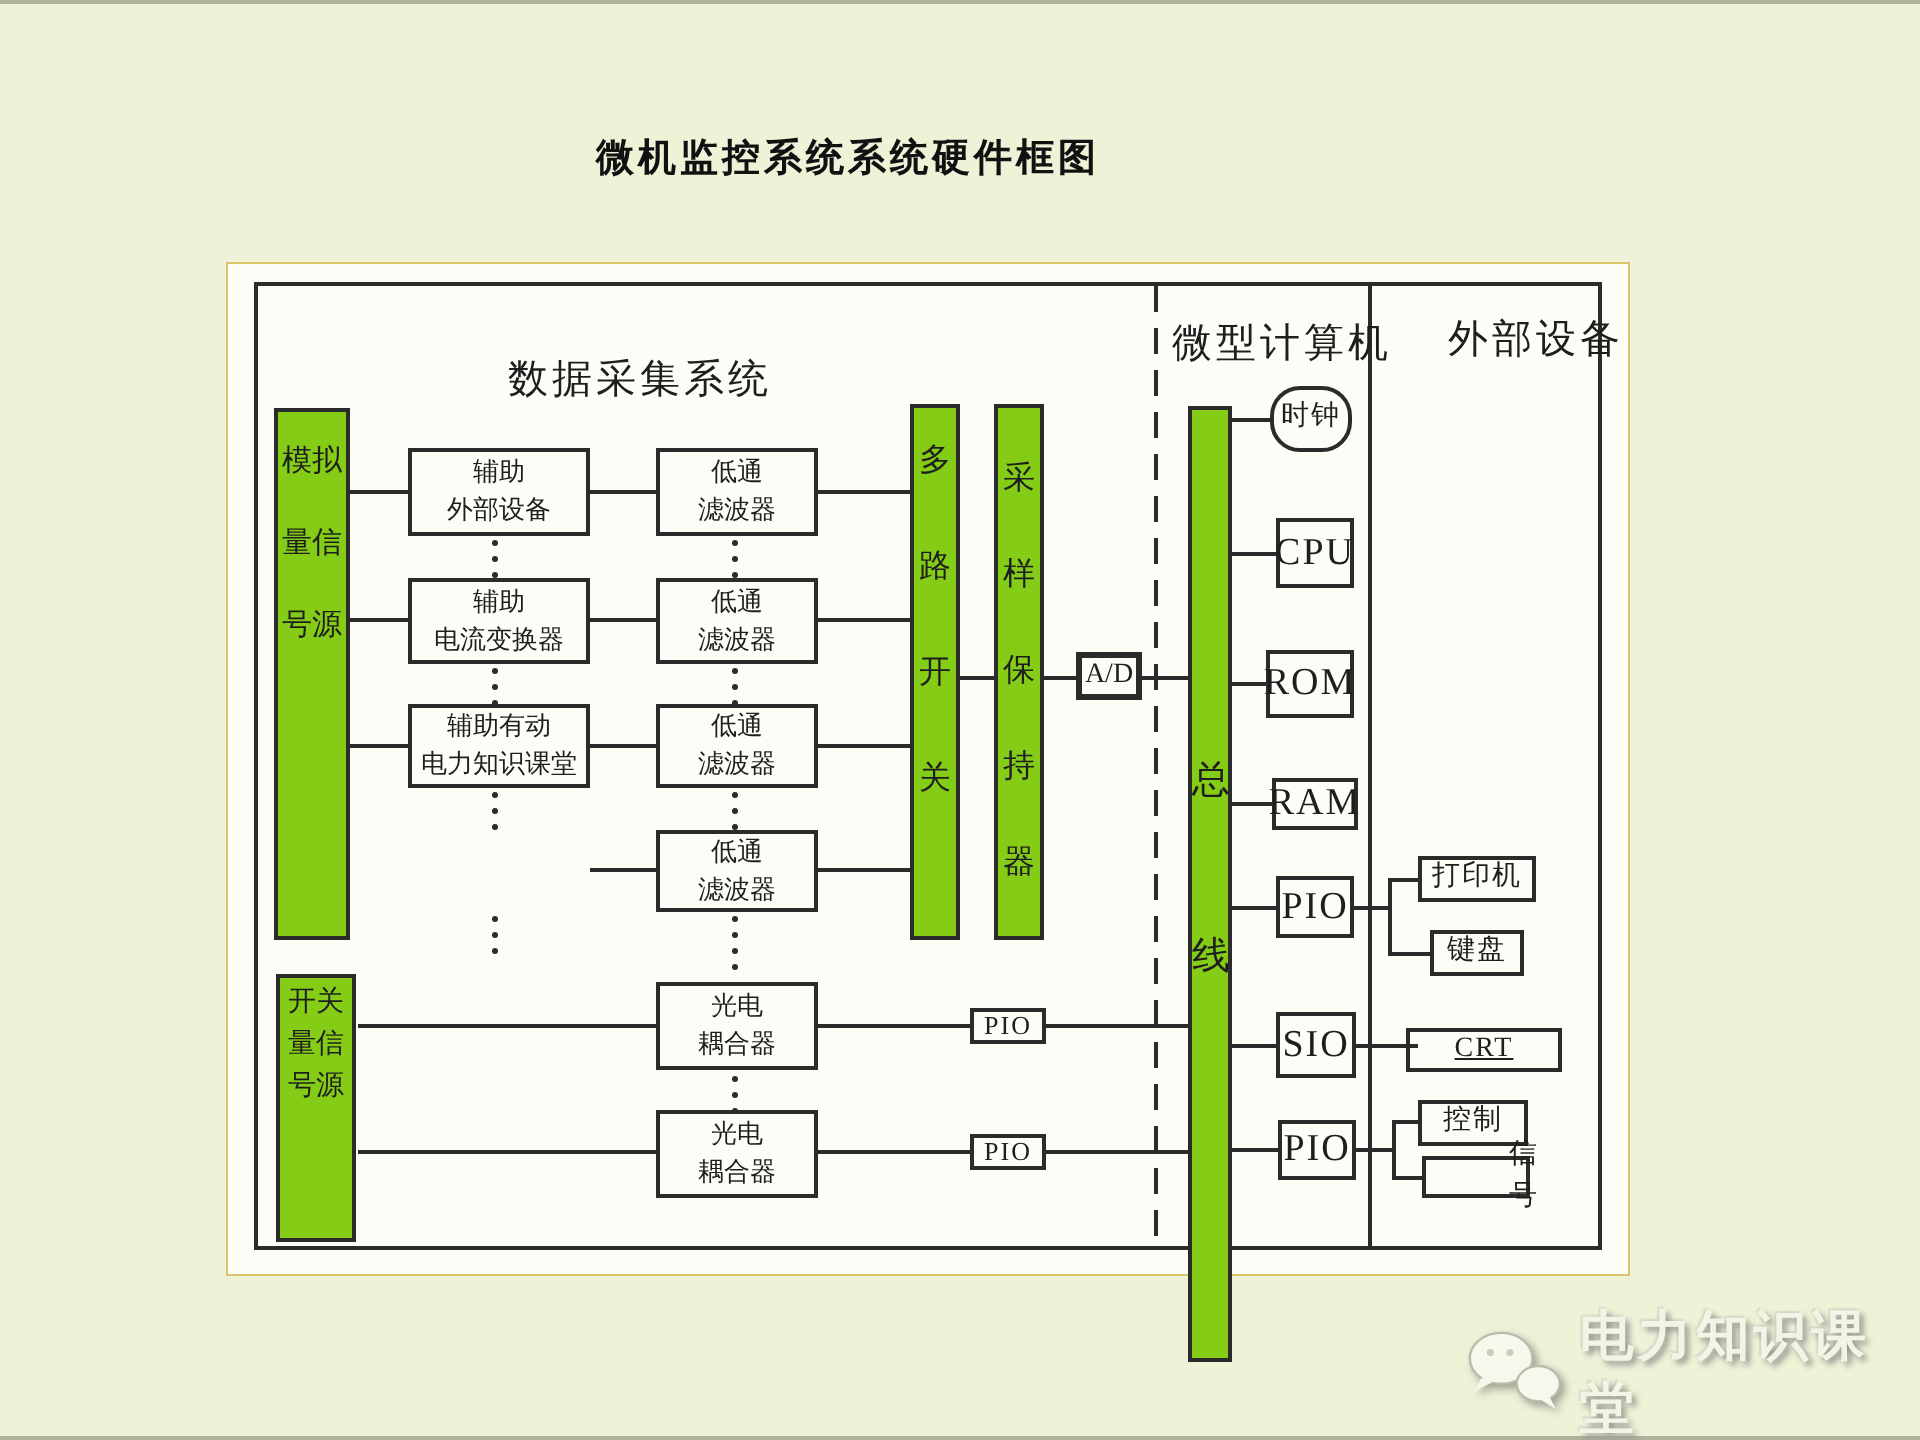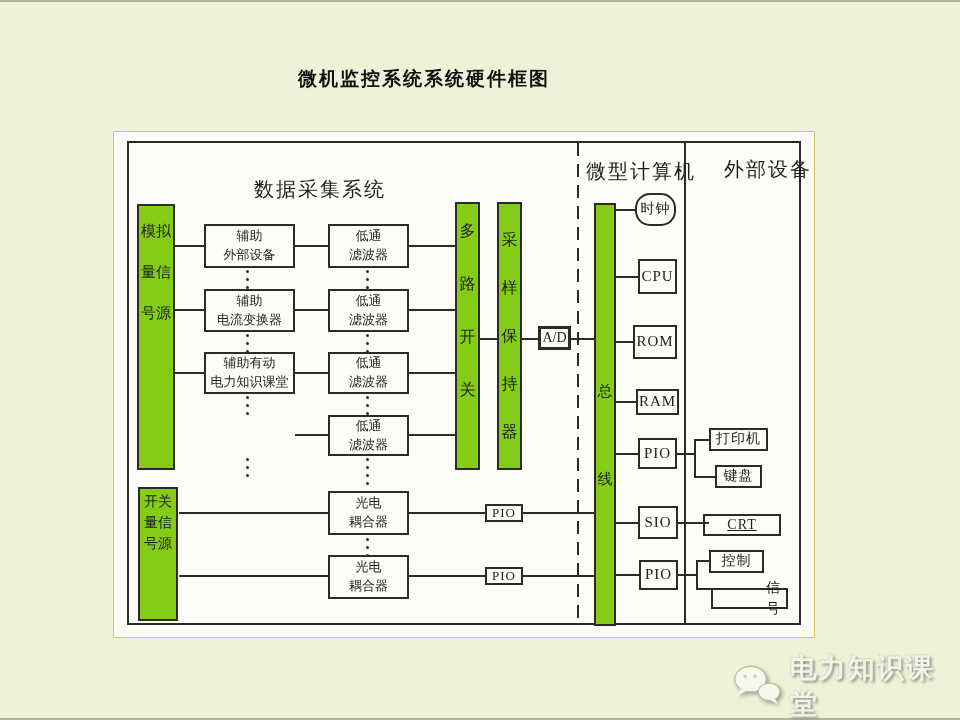--- a/index.html
+++ b/index.html
@@ -24,21 +24,21 @@
     position:absolute;left:127px;top:141px;width:674px;height:484px;
     border:2px solid #2b2b2b;box-sizing:border-box;background:#fdfdf8;
   }
   .box{
     position:absolute;border:2px solid #2b2b2b;box-sizing:border-box;
     display:flex;flex-direction:column;align-items:center;justify-content:center;
     text-align:center;background:#fdfdf8;line-height:1.45;
   }
   .box .l{white-space:nowrap;}
   .two{font-size:13px;}
-  .unit{font-size:15px;letter-spacing:1px;}
+  .unit{font-size:19px;letter-spacing:1px;}
   .ext{font-size:14px;letter-spacing:1px;}
   .vbox{
     position:absolute;border:2px solid #2b2b2b;box-sizing:border-box;
     text-align:center;word-break:break-all;background:#84cc16;
   }
   .sec-label{position:absolute;font-size:20px;letter-spacing:2px;white-space:nowrap;font-weight:500;}
   .hline,.vline{position:absolute;background:#2b2b2b;}
   .divider-dashed{
     position:absolute;width:2px;top:0;height:480px;
     background:repeating-linear-gradient(to bottom,#2b2b2b 0 13px,transparent 13px 21px);
@@ -104,35 +104,35 @@
     <span class="l">滤波器</span>
   </div>
   <div class="box two" style="left:199px;top:272px;width:81px;height:41px;">
     <span class="l">低通</span>
     <span class="l">滤波器</span>
   </div>
 
   <div class="vbox" style="left:326px;top:59px;width:25px;height:268px;font-size:16px;line-height:53px;">多路开关</div>
   <div class="vbox" style="left:368px;top:59px;width:25px;height:268px;font-size:16px;line-height:48px;padding-top:12px;">采样保持器</div>
   <div class="box" id="adc-box" style="left:409px;top:183px;width:33px;height:24px;">A/D</div>
-  <div class="vbox" style="left:465px;top:60px;width:22px;height:423px;font-size:15px;line-height:88px;padding-top:142px;">总线</div>
+  <div class="vbox" style="left:465px;top:60px;width:22px;height:478px;font-size:19px;line-height:88px;padding-top:142px;">总线</div>
 
   <div class="box ext" style="left:506px;top:50px;width:41px;height:33px;border-radius:15px;">时钟</div>
   <div class="box unit" style="left:509px;top:116px;width:39px;height:35px;">CPU</div>
   <div class="box unit" style="left:504px;top:182px;width:44px;height:34px;">ROM</div>
   <div class="box unit" style="left:507px;top:246px;width:43px;height:26px;">RAM</div>
   <div class="box unit" style="left:509px;top:295px;width:39px;height:31px;">PIO</div>
   <div class="box unit" style="left:509px;top:363px;width:40px;height:33px;">SIO</div>
   <div class="box unit" style="left:510px;top:417px;width:39px;height:30px;">PIO</div>
 
   <div class="box ext" style="left:580px;top:285px;width:59px;height:23px;">打印机</div>
   <div class="box ext" style="left:586px;top:322px;width:47px;height:23px;">键盘</div>
   <div class="box ext" style="left:574px;top:371px;width:78px;height:22px;text-decoration:underline;">CRT</div>
   <div class="box ext" style="left:580px;top:407px;width:55px;height:23px;">控制</div>
-  <div class="box ext" style="left:582px;top:445px;width:77px;height:21px;padding-left:48px;">信号</div>
+  <div class="box ext" style="left:582px;top:435px;width:54px;height:21px;padding-left:48px;">信号</div>
 
   <div class="box two" style="left:199px;top:348px;width:81px;height:44px;">
     <span class="l">光电</span>
     <span class="l">耦合器</span>
   </div>
   <div class="box two" style="left:199px;top:412px;width:81px;height:44px;">
     <span class="l">光电</span>
     <span class="l">耦合器</span>
   </div>
   <div class="box pio-s" style="left:356px;top:361px;width:38px;height:18px;">PIO</div>

